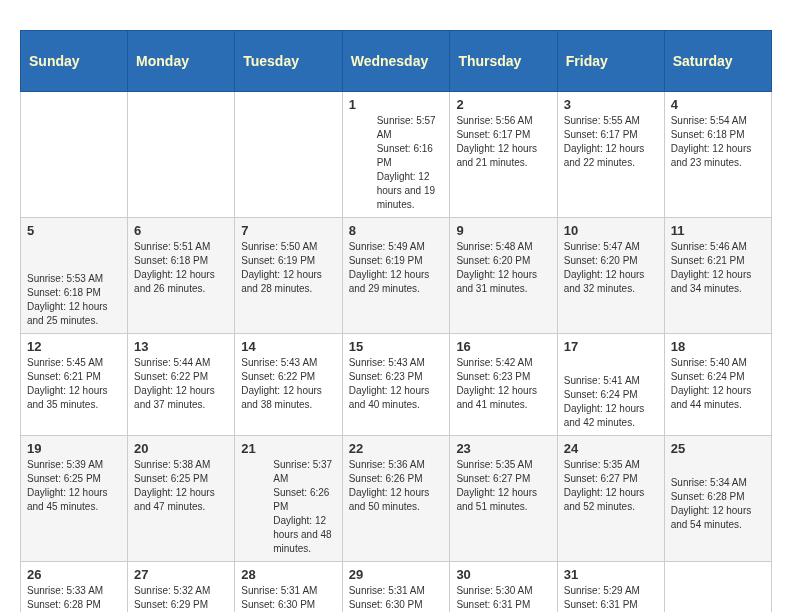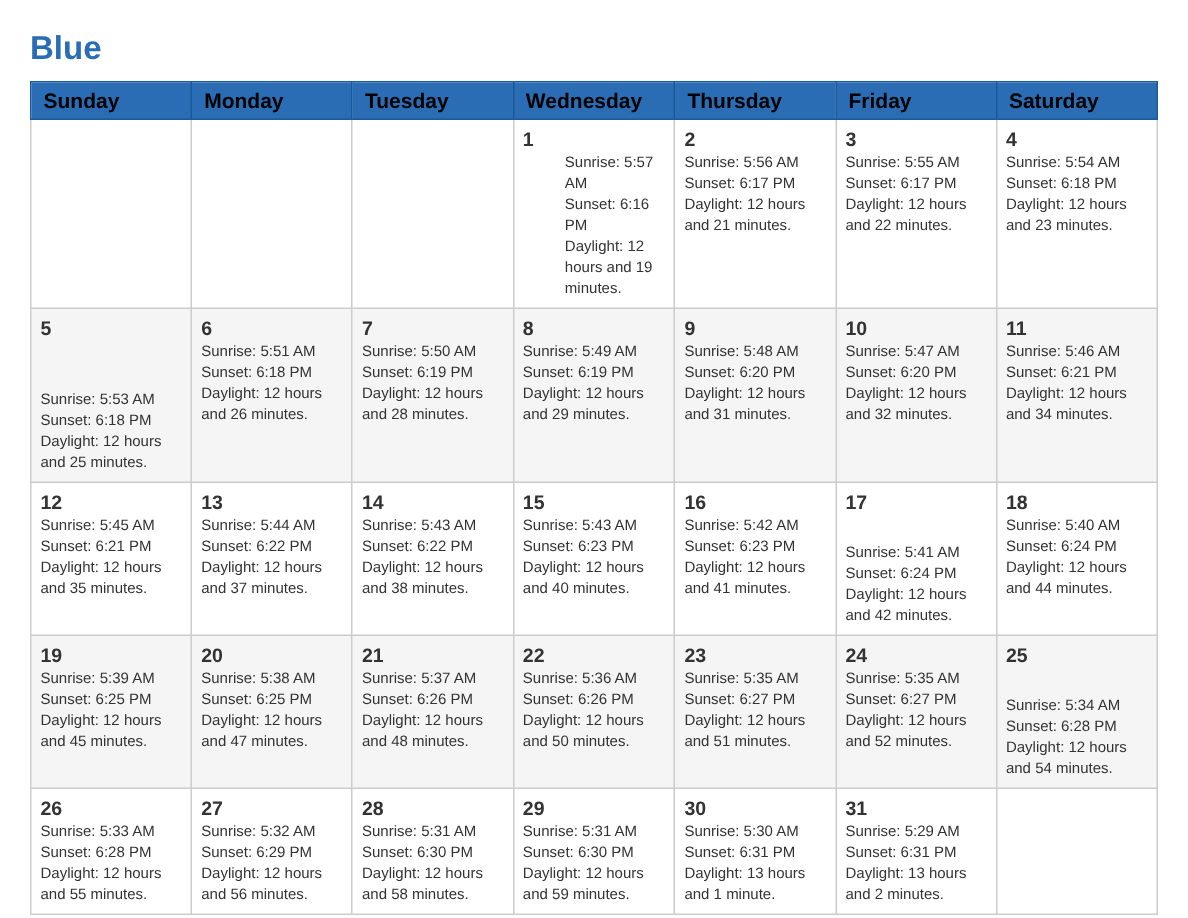--- a/index.html
+++ b/index.html
@@ -32,23 +32,23 @@
       font-size: 16px;
       color: #555;
     }
     .calendar {
       width: 100%;
       border-collapse: collapse;
       border: 1px solid #ccc;
     }
     .calendar th {
       background-color: #2a6db5;
-      color: #000000;
+      color: #fef9c3;
       text-align: left;
-      padding: 4px 8px;
+      padding: 22px 8px;
       font-size: 14px;
       border: 1px solid #1a5a9a;
     }
     .calendar td {
       vertical-align: top;
       padding: 5px 6px;
       border: 1px solid #ccc;
       width: 108px;
       min-height: 80px;
       font-size: 10.5px;
@@ -75,21 +75,20 @@
     .calendar tr:nth-child(even) .empty-cell {
       background: #f5f5f5 !important;
     }
   </style>
 </head>
 <body>
 
 <div class="header">
   <div class="logo">
     <div>
-      <div style="font-size:22px;font-weight:bold;color:#2a6db5;line-height:1.1;">Blue</div>
     </div>
   </div>
   <div class="title-block">
     <div class="month-title"></div>
     <div class="location"></div>
   </div>
 </div>
 
 <table class="calendar">
   <thead>
@@ -229,21 +228,21 @@
 Daylight: 12 hours and 45 minutes.</div>
         </td>
         <td>
           <span class="day-number">20</span>
           <div class="day-info" style="white-space: pre-line;">Sunrise: 5:38 AM
 Sunset: 6:25 PM
 Daylight: 12 hours and 47 minutes.</div>
         </td>
         <td>
           <span class="day-number">21</span>
-          <div class="day-info" style="white-space: pre-line;">Sunrise: 5:37 AM
+          <div class="day-info" style="white-space: pre-line; margin-left: 32px;">Sunrise: 5:37 AM
 Sunset: 6:26 PM
 Daylight: 12 hours and 48 minutes.</div>
         </td>
         <td>
           <span class="day-number">22</span>
           <div class="day-info" style="white-space: pre-line;">Sunrise: 5:36 AM
 Sunset: 6:26 PM
 Daylight: 12 hours and 50 minutes.</div>
         </td>
         <td>

